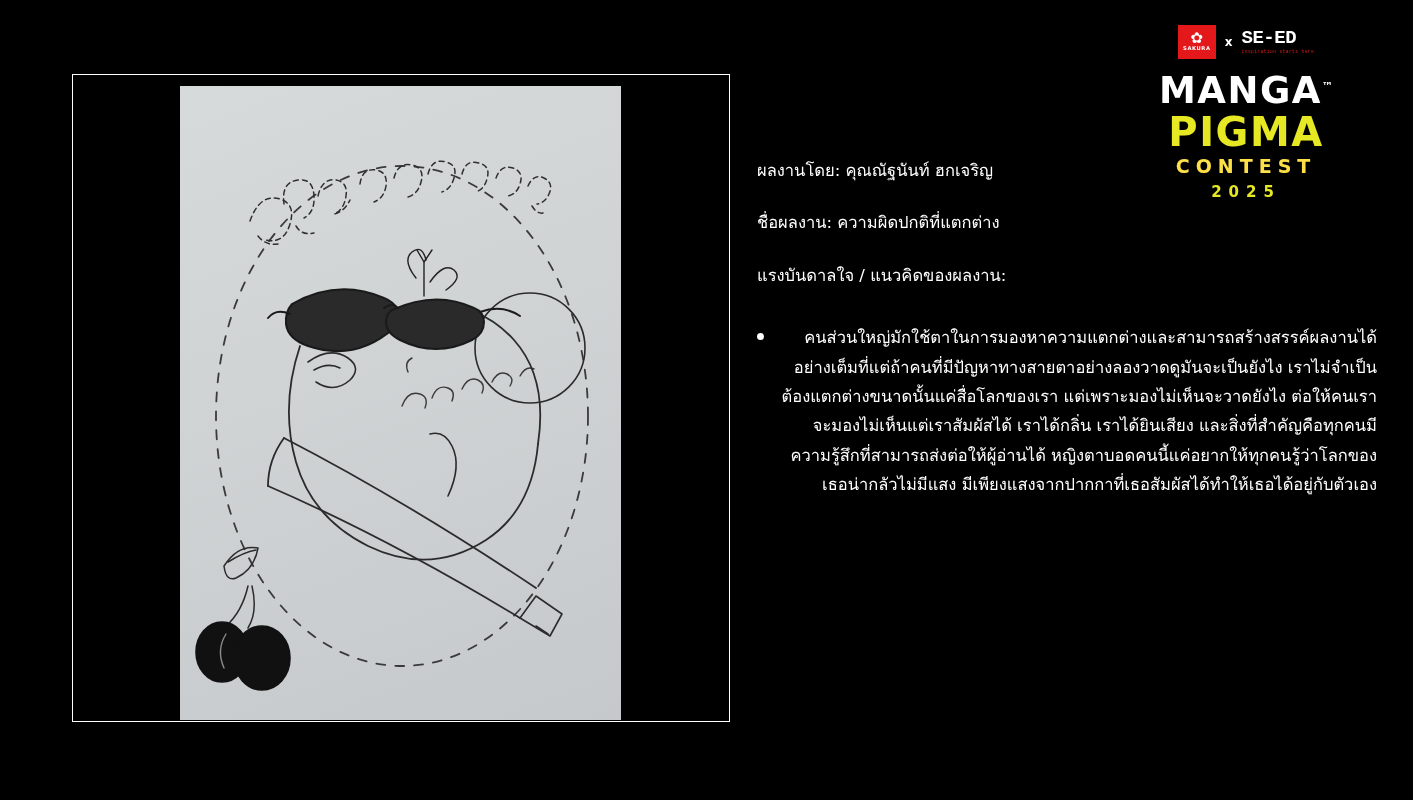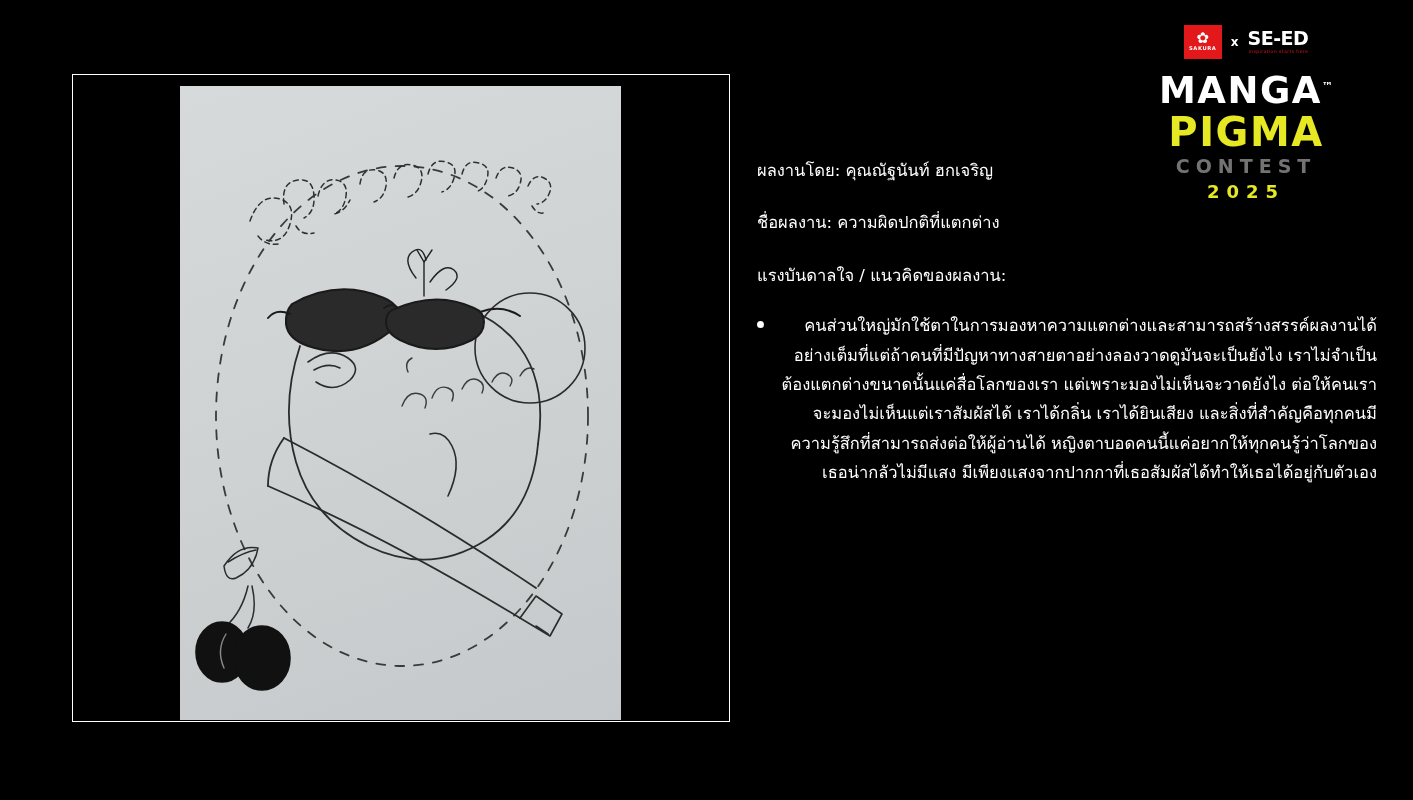--- a/index.html
+++ b/index.html
@@ -46,21 +46,21 @@
     top: 158px;
     width: 620px;
   }
   .detail-line {
     color: #ffffff;
     font-size: 16.5px;
     line-height: 1.6;
     margin-bottom: 26px;
     font-family: "DejaVu Sans", "Liberation Sans", sans-serif;
   }
-  .detail-line:nth-child(3) { margin-bottom: 22px; }
+  .detail-line:nth-child(3) { margin-bottom: 34px; }
 
   .concept-list {
     list-style: none;
     margin-top: 22px;
   }
   .concept-item {
     position: relative;
     padding-left: 22px;
     color: #ffffff;
     font-size: 16.5px;
@@ -116,21 +116,22 @@
     line-height: 7px;
   }
   .x-mark {
     color: #ffffff;
     font-size: 12px;
     font-weight: bold;
   }
   .seed-mark {
     display: flex;
     flex-direction: column;
-    align-items: flex-end;
+    align-items: flex-start;
+    font-family: Liberation Mono, monospace;
   }
   .seed-word {
     color: #ffffff;
     font-size: 19px;
     font-weight: bold;
     letter-spacing: -0.5px;
     line-height: 19px;
   }
   .seed-sub {
     color: #e2181b;
@@ -154,29 +155,29 @@
   }
   .manga-word {
     color: #e6e824;
     font-size: 40px;
     font-weight: bold;
     letter-spacing: 1.5px;
     line-height: 42px;
     -webkit-text-stroke: 0px;
   }
   .contest-word {
-    color: #737373;
+    color: #fde047;
     font-size: 19px;
     font-weight: bold;
     letter-spacing: 6px;
     line-height: 26px;
   }
   .year-word {
     color: #e6e824;
-    font-size: 18px;
+    font-size: 15px;
     font-weight: bold;
     letter-spacing: 7px;
     line-height: 26px;
   }
 </style>
 </head>
 <body>
 
 <div class="page">
 

